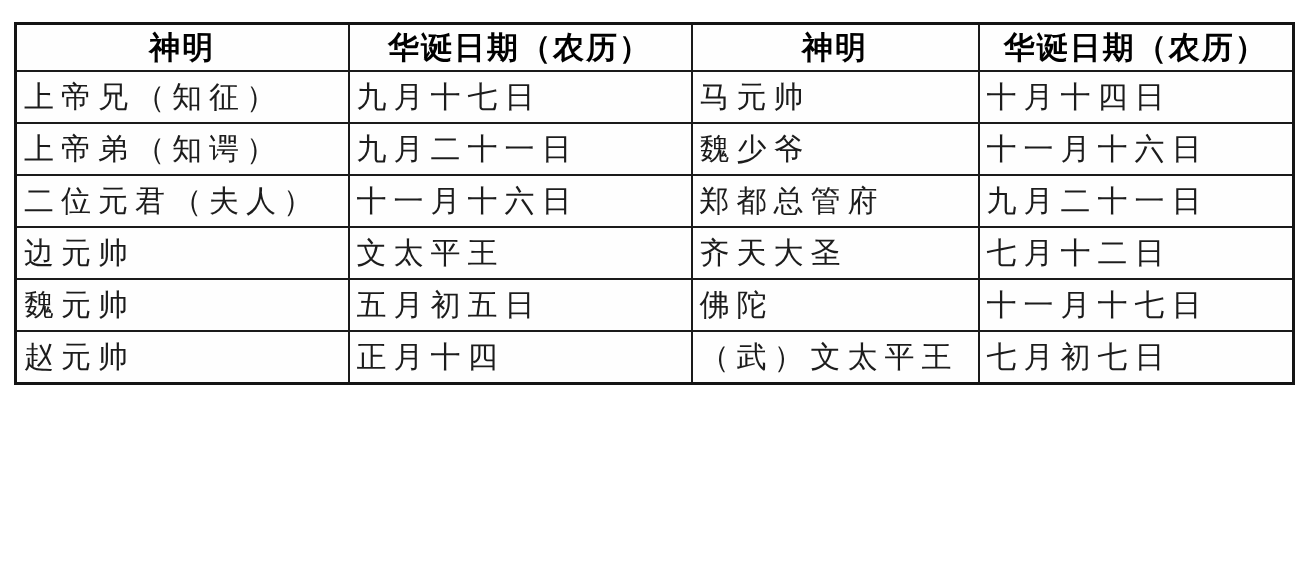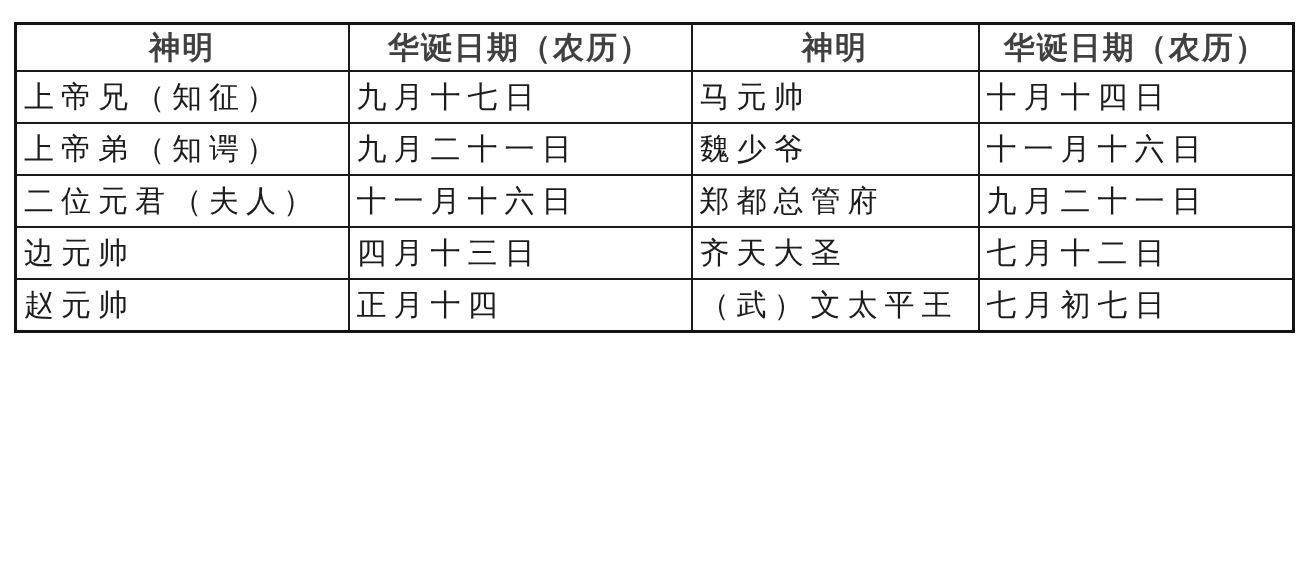--- a/index.html
+++ b/index.html
@@ -33,21 +33,21 @@
     background: #fefefe;
   }
   table.deity-table th {
     height: 45px;
     font-family: "Liberation Sans", "DejaVu Sans", sans-serif;
     font-weight: bold;
     font-size: 31px;
     letter-spacing: 2px;
     text-align: center;
     vertical-align: middle;
-    color: #404040;
+    color: #000000;
     padding: 0 2px;
   }
   table.deity-table td {
     height: 50px;
     font-size: 30px;
     letter-spacing: 7px;
     font-weight: normal;
     text-align: left;
     vertical-align: middle;
     color: #1c1c1c;
@@ -87,23 +87,29 @@
         <td>十一月十六日</td>
       </tr>
       <tr>
         <td>二位元君（夫人）</td>
         <td>十一月十六日</td>
         <td>郑都总管府</td>
         <td>九月二十一日</td>
       </tr>
       <tr>
         <td>边元帅</td>
-        <td>四月十三日</td>
+        <td>文太平王</td>
         <td>齐天大圣</td>
         <td>七月十二日</td>
+      </tr>
+      <tr>
+        <td>魏元帅</td>
+        <td>五月初五日</td>
+        <td>佛陀</td>
+        <td>十一月十七日</td>
       </tr>
       <tr>
         <td>赵元帅</td>
         <td>正月十四</td>
         <td>（武）文太平王</td>
         <td>七月初七日</td>
       </tr>
     </tbody>
   </table>
 </div>

